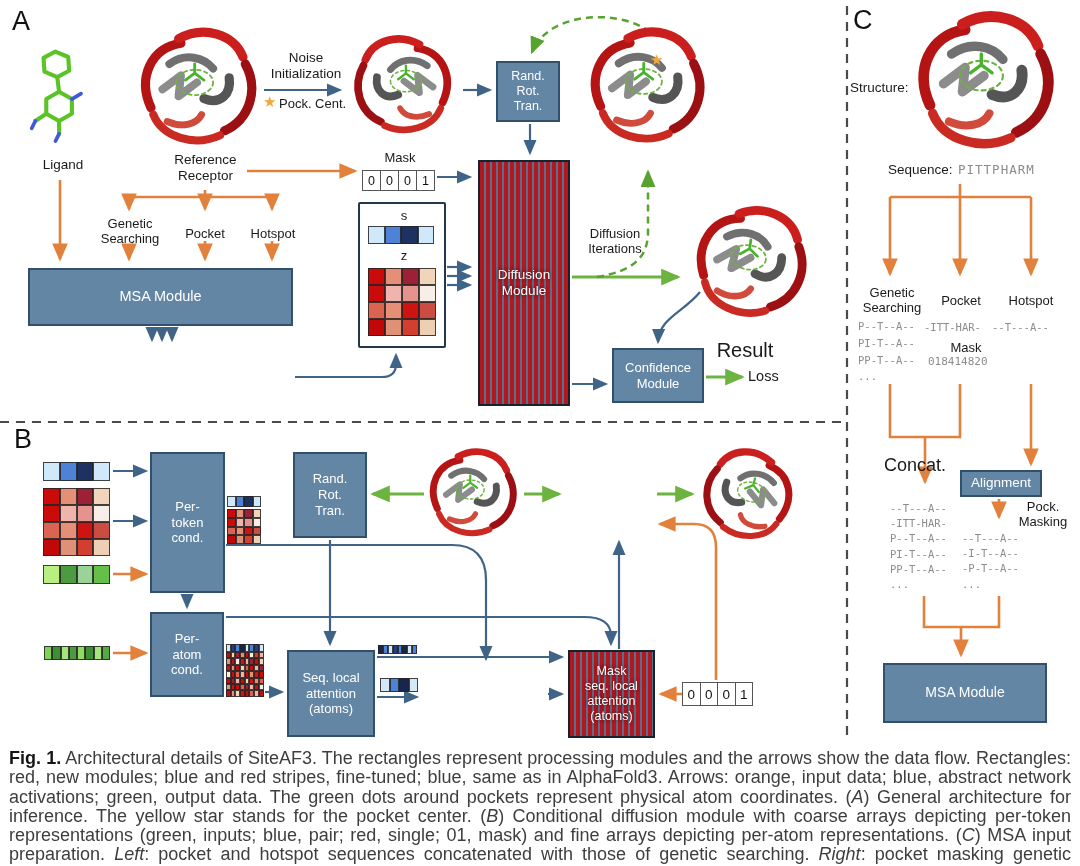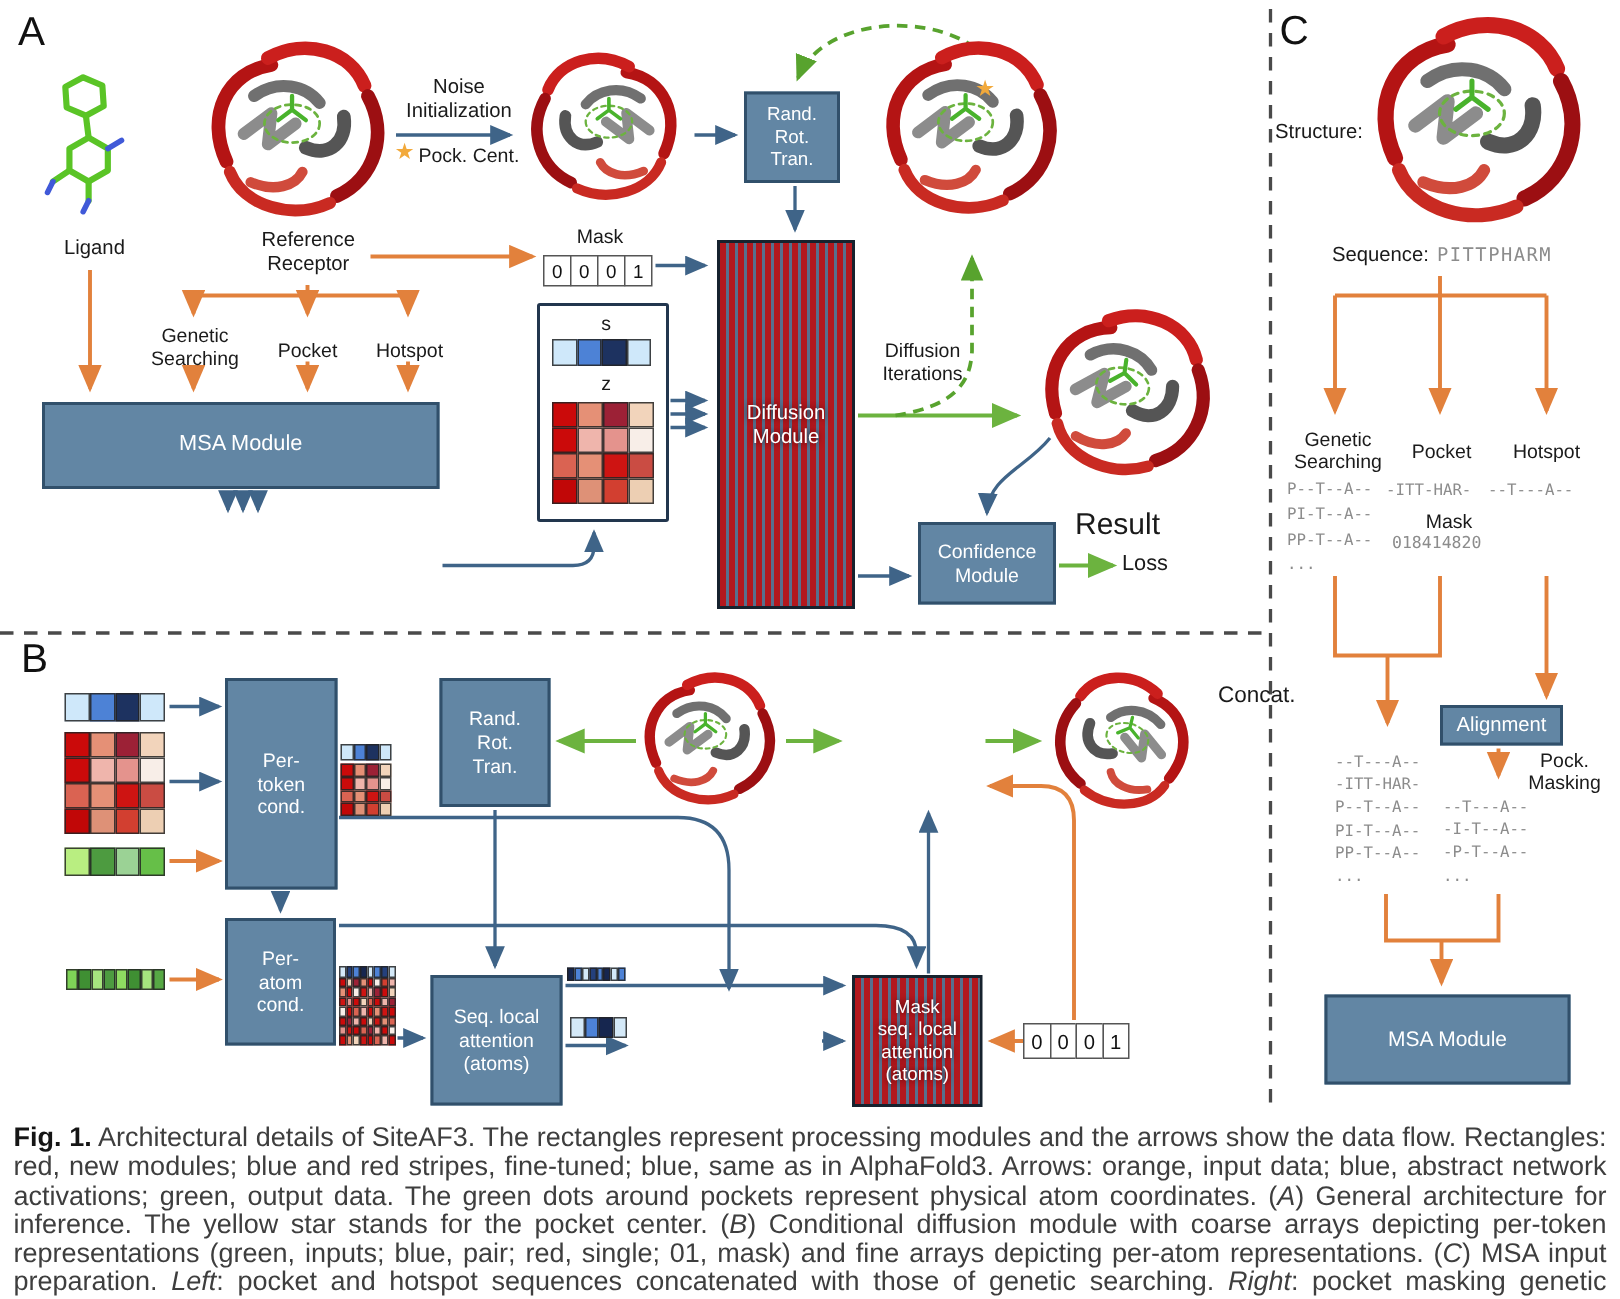--- a/index.html
+++ b/index.html
@@ -512,21 +512,21 @@
 Searching</div>
   <div class="lbl" style="left:936px;top:293px;width:50px;">Pocket</div>
   <div class="lbl" style="left:1005px;top:293px;width:52px;">Hotspot</div>
 
   <div class="seqlist" style="left:858px;top:318px;"><div>P--T--A--</div><div>PI-T--A--</div><div>PP-T--A--</div><div>...</div></div>
   <div class="lbl mono" style="left:924px;top:321px;font-size:10.5px;">-ITT-HAR-</div>
   <div class="lbl mono" style="left:992px;top:321px;font-size:10.5px;">--T---A--</div>
   <div class="lbl" style="left:946px;top:340px;width:40px;">Mask</div>
   <div class="lbl mono" style="left:928px;top:356px;font-size:11px;">018414820</div>
 
-  <div class="lbl" style="left:812px;top:455px;font-size:15px;">Concat.</div>
+  <div class="lbl" style="left:884px;top:455px;font-size:18px;">Concat.</div>
   <div class="box" style="left:960px;top:470px;width:82px;height:27px;font-size:13.5px;">Alignment</div>
   <div class="lbl" style="left:1012px;top:499px;width:62px;">Pock.
 Masking</div>
 
   <div class="seqlist seqlist2" style="left:890px;top:501px;"><div>--T---A--</div><div>-ITT-HAR-</div><div>P--T--A--</div><div>PI-T--A--</div><div>PP-T--A--</div><div>...</div></div>
   <div class="seqlist seqlist2" style="left:962px;top:531px;"><div>--T---A--</div><div>-I-T--A--</div><div>-P-T--A--</div><div>...</div></div>
 
   <div class="box" style="left:883px;top:663px;width:164px;height:60px;font-size:14px;">MSA Module</div>
 
   <div id="caption"><span style="font-weight: bold; color: rgb(21, 21, 21);">Fig. 1.</span><span>  Architectural details of SiteAF3. The rectangles represent processing modules and the arrows show the data flow. Rectangles: red, new modules; blue and red stripes, fine-tuned; blue, same as in AlphaFold3. Arrows: orange, input data; blue, abstract network activations; green, output data. The green dots around pockets represent physical atom coordinates. (</span><span style="font-style: italic;">A</span><span>) General architecture for inference. The yellow star stands for the pocket center. (</span><span style="font-style: italic;">B</span><span>) Conditional diffusion module with coarse arrays depicting per-token representations (green, inputs; blue, pair; red, single; 01, mask) and fine arrays depicting per-atom representations. (</span><span style="font-style: italic;">C</span><span>) MSA input preparation. </span><span style="font-style: italic;">Left</span><span>: pocket and hotspot sequences concatenated with those of genetic searching. </span><span style="font-style: italic;">Right</span><span>: pocket masking genetic searching sequences. Abbreviations: Pock. Cent.-pocket center; Cond.-conditioning; Rand. Rot. Trans.-random rotation and translation; and Seq.-sequence.</span></div>

